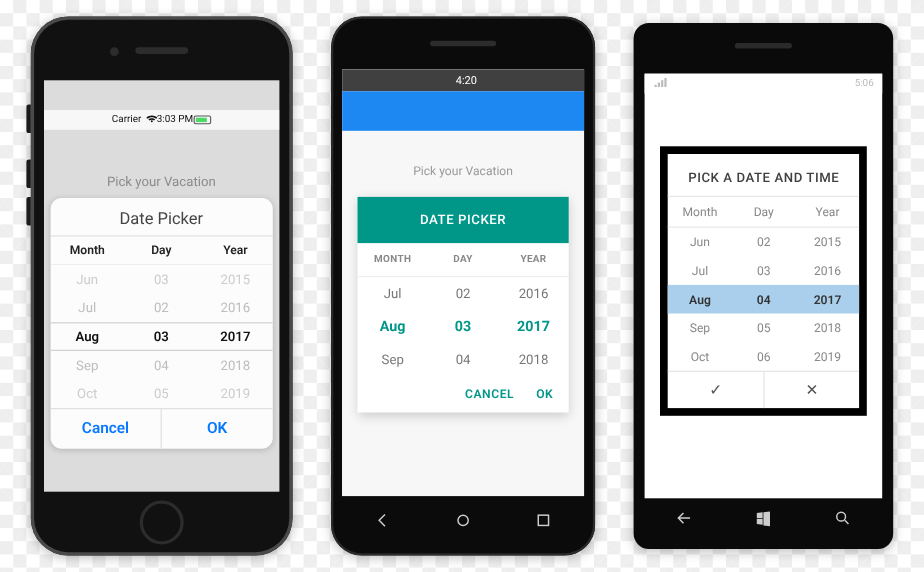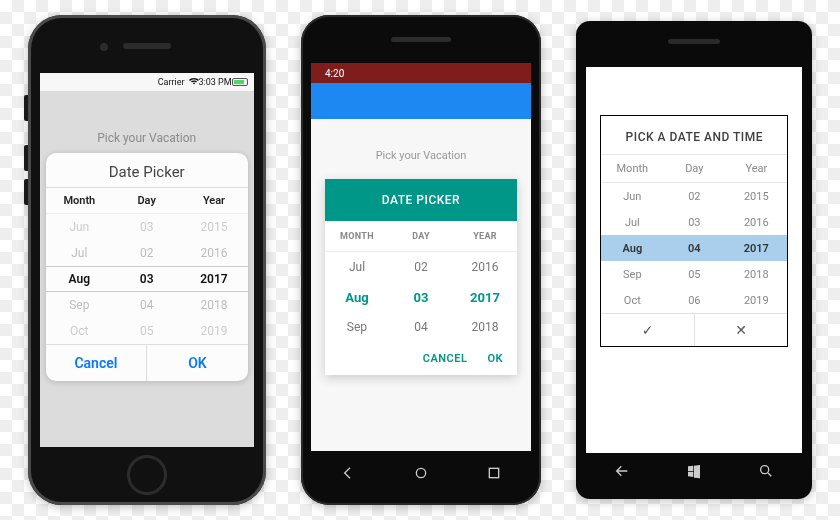--- a/index.html
+++ b/index.html
@@ -26,22 +26,22 @@
   .iphone-speaker { position: absolute; top: 28px; left: 50%; transform: translateX(-50%);
     width: 48px; height: 6px; background: #2c2c2c; border-radius: 3px; }
   .iphone-camera { position: absolute; top: 28px; left: 72px; width: 8px; height: 8px;
     background: #2c2c2c; border-radius: 50%; }
   .iphone-home { position: absolute; bottom: 10px; left: 50%; transform: translateX(-50%);
     width: 40px; height: 40px; border: 3px solid #2c2c2c; border-radius: 50%; }
   .iphone-btn-l1 { position:absolute; left:-4px; top:80px; width:4px; height:26px; background:#1a1a1a; border-radius:2px 0 0 2px;}
   .iphone-btn-l2 { position:absolute; left:-4px; top:130px; width:4px; height:26px; background:#1a1a1a; border-radius:2px 0 0 2px;}
   .iphone-btn-l3 { position:absolute; left:-4px; top:164px; width:4px; height:26px; background:#1a1a1a; border-radius:2px 0 0 2px;}
   .iphone-screen { width: 100%; height: 100%; background: #dcdcdc; overflow: hidden; display:flex; flex-direction:column;}
-  .ios-statusbar { height: 18px; background: #f7f7f7; display:flex; justify-content:flex-end; align-items:center;
-    font-size: 9px; color:#111; padding: 0 6px; }
+  .ios-statusbar { height: 18px; background: #f7f7f7; display:flex; justify-content:center; align-items:center;
+    font-size: 9px; color:#111; padding: 0 6px; margin-top: 27px; }
   .ios-left, .ios-right { display:flex; gap:4px; align-items:center;}
   .ios-statusbar .battery { width:16px; height:8px; border:1px solid #555; border-radius:2px; position:relative;}
   .ios-statusbar .battery::after{content:""; position:absolute; left:1px; top:1px; bottom:1px; width:10px; background:#4cd964;}
   .ios-body { flex:1; display:flex; align-items:center; justify-content:center; position:relative;}
   .ios-prompt { position:absolute; top:40px; left:0; right:0; text-align:center; font-size:12px; color:#8b8b8b;}
   .ios-sheet { position:absolute; left:6px; right:6px; top:62px; background:#fcfcfc; border-radius:10px;
     box-shadow: 0 1px 6px rgba(0,0,0,.18); overflow:hidden;}
   .ios-sheet-title { text-align:center; padding:10px 0 6px; font-size:15px; color:#444; border-bottom:1px solid #ddd;}
   .ios-cols { display:flex; font-size:11px; font-weight:600; color:#222; border-bottom:1px solid #eee;}
   .ios-cols > div { flex:1; text-align:center; padding:6px 0;}
@@ -59,21 +59,21 @@
 
   
   .android-frame {
     width: 240px; height: 490px; background:#0b0b0b; border-radius:28px;
     padding:48px 10px 54px; position:relative;
     box-shadow: 0 2px 10px rgba(0,0,0,.25), inset 0 0 0 2px #2a2a2a;
   }
   .android-speaker { position:absolute; top:22px; left:50%; transform:translateX(-50%);
     width:60px; height:5px; background:#2c2c2c; border-radius:3px;}
   .android-screen { width:100%; height:100%; background:#f7f7f7; display:flex; flex-direction:column; overflow:hidden;}
-  .android-status { height:20px; background:#7f1d1d; display:flex; justify-content:flex-start; align-items:center;
+  .android-status { height:20px; background:#404040; display:flex; justify-content:center; align-items:center;
     gap:6px; padding:0 8px; color:#fff; font-size:10px;}
   .android-status .batt { width:7px; height:10px; background:#fff; clip-path: polygon(30% 0,70% 0,70% 15%,100% 15%,100% 100%,0 100%,0 15%,30% 15%);}
   .android-toolbar { height:36px; background:#1e88f2; }
   .android-body { flex:1; position:relative; background:#f7f7f7;}
   .android-prompt { text-align:center; font-size:11px; color:#999; padding-top:30px;}
   .android-card { position:absolute; left:14px; right:14px; top:60px; background:#fff;
     box-shadow:0 3px 10px rgba(0,0,0,.18); }
   .android-card .hdr { background:#009688; color:#fff; text-align:center; padding:14px 0;
     font-size:12px; letter-spacing:.5px; font-weight:500;}
   .android-cols { display:flex; font-size:9px; color:#888; font-weight:700; letter-spacing:.3px;}
@@ -92,21 +92,21 @@
     width:236px; height:478px; background:#0a0a0a; border-radius:14px;
     padding:46px 10px 46px; position:relative;
     box-shadow: 0 2px 10px rgba(0,0,0,.25);
   }
   .wp-speaker { position:absolute; top:18px; left:50%; transform:translateX(-50%);
     width:52px; height:5px; background:#2a2a2a; border-radius:3px;}
   .wp-screen { width:100%; height:100%; background:#fff; display:flex; flex-direction:column;}
   .wp-status { height:18px; display:flex; justify-content:space-between; align-items:center;
     padding:0 8px; font-size:9px; color:#bbb; background:#fff;}
   .wp-body { flex:1; display:flex; align-items:flex-start; justify-content:center; padding-top:48px;}
-  .wp-card { width:188px; border:1px solid #000000; background:#fff;}
+  .wp-card { width:188px; border:7px solid #000000; background:#fff;}
   .wp-title { text-align:center; padding:14px 6px 10px; font-size:12px; letter-spacing:.5px; color:#3f3f3f; font-weight:500;}
   .wp-cols { display:flex; font-size:11px; color:#888; border-bottom:1px solid #e6e6e6; border-top:1px solid #e6e6e6;}
   .wp-cols > div { flex:1; text-align:center; padding:7px 0;}
   .wp-wheel .row { display:flex; height:26px; align-items:center;}
   .wp-wheel .row > div { flex:1; text-align:center; font-size:11px; color:#888;}
   .wp-wheel .sel { background:#a9cfec;}
   .wp-wheel .sel > div { color:#333; font-weight:600;}
   .wp-actions { display:flex; border-top:1px solid #e2e2e2;}
   .wp-actions > div { flex:1; text-align:center; padding:8px 0; color:#555; font-size:14px;}
   .wp-actions > div:first-child { border-right:1px solid #e2e2e2;}
@@ -241,20 +241,28 @@
       <svg viewBox="0 0 24 24">
           <rect x="5" y="5" width="14" height="14" fill="none" stroke="#ccc" stroke-width="2"></rect>
         </svg>
     </span>
   </div>
 </div>
 
 <div class="wp-frame">
   <div class="wp-speaker"></div>
   <div class="wp-screen">
+    <div class="wp-status">
+      <span>
+        <svg width="14" height="9" viewBox="0 0 14 9">
+            <path fill="#bbb" d="M1 7h2v2H1zM4 5h2v4H4zM7 3h2v6H7zM10 1h2v8h-2z"></path>
+          </svg>
+      </span>
+      <span>5:06</span>
+    </div>
     <div class="wp-body">
       <div class="wp-card">
         <div class="wp-title">PICK A DATE AND TIME</div>
         <div class="wp-cols">
           <div>Month</div>
           <div>Day</div>
           <div>Year</div>
         </div>
         <div class="wp-wheel">
           <div class="row">

